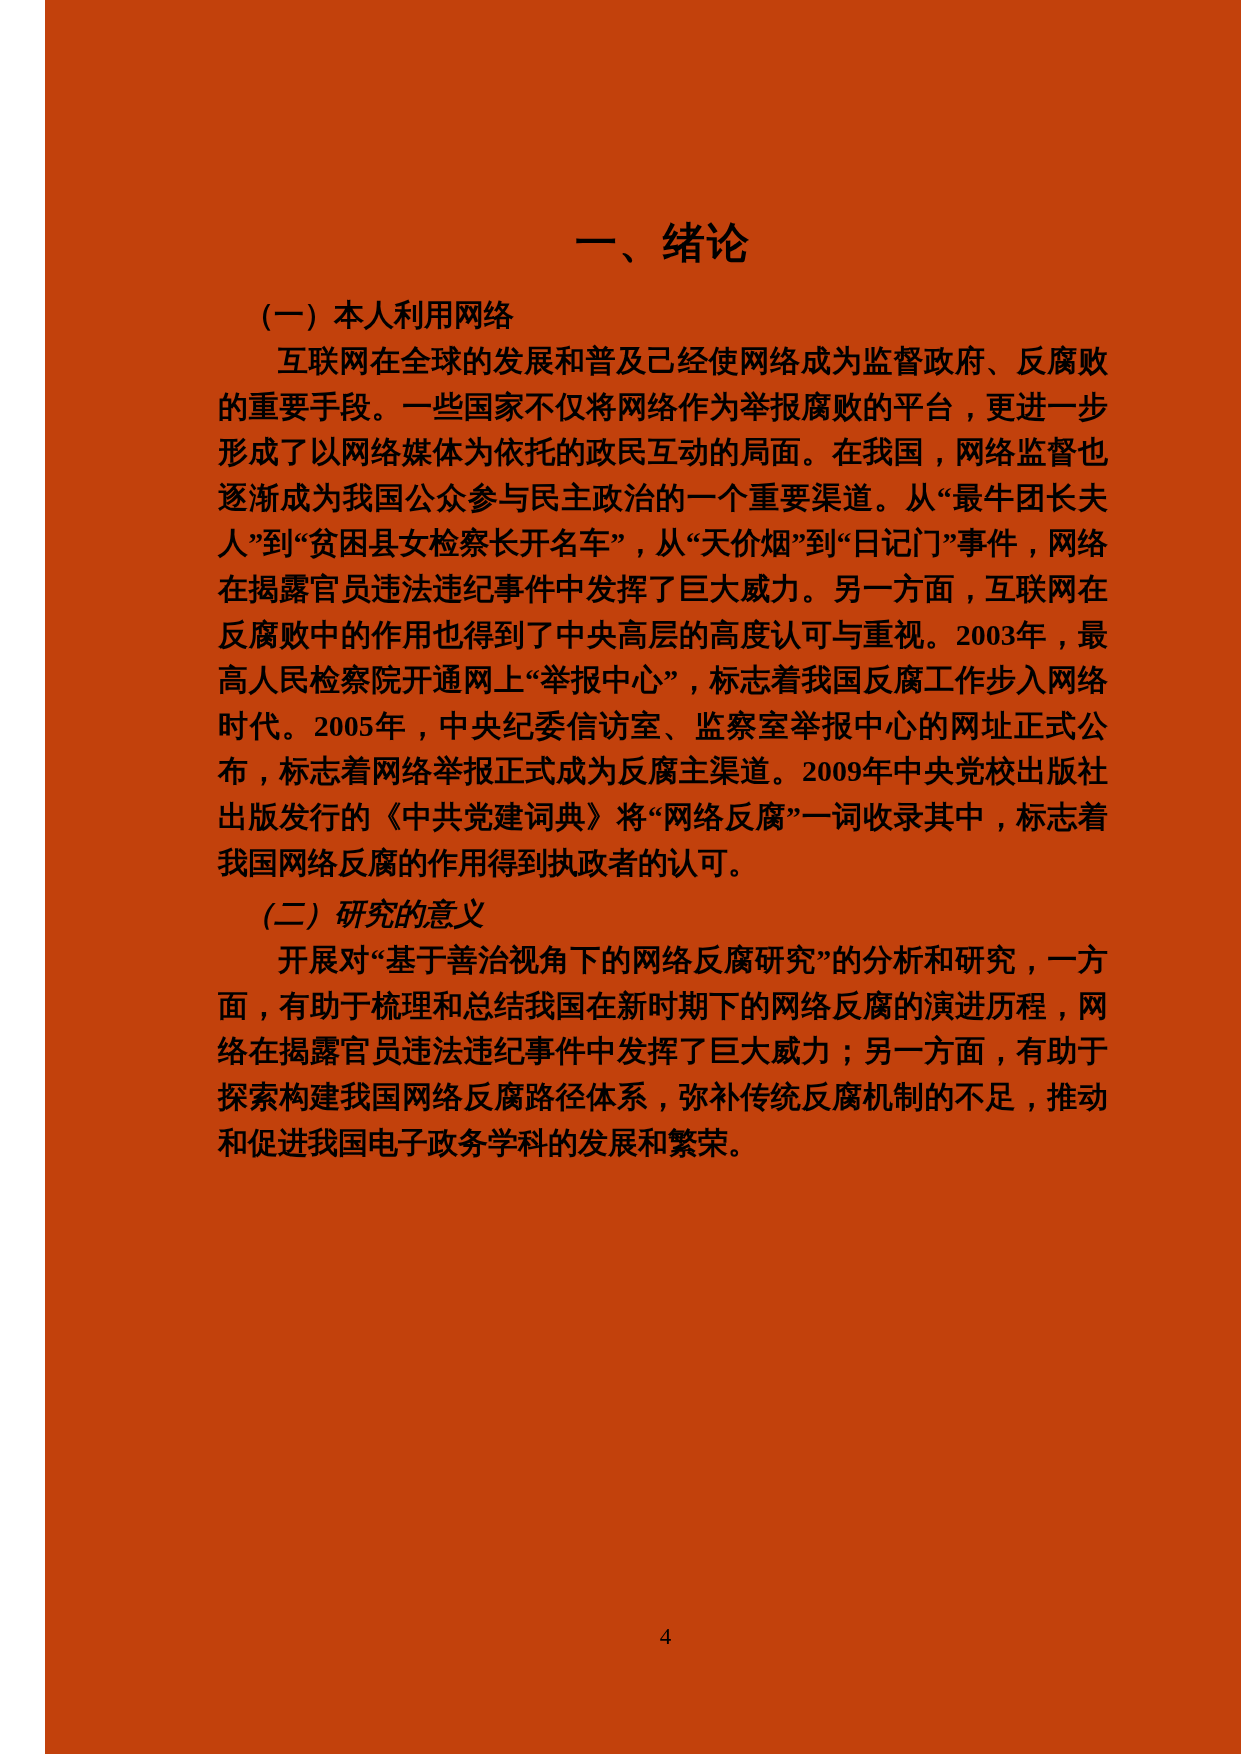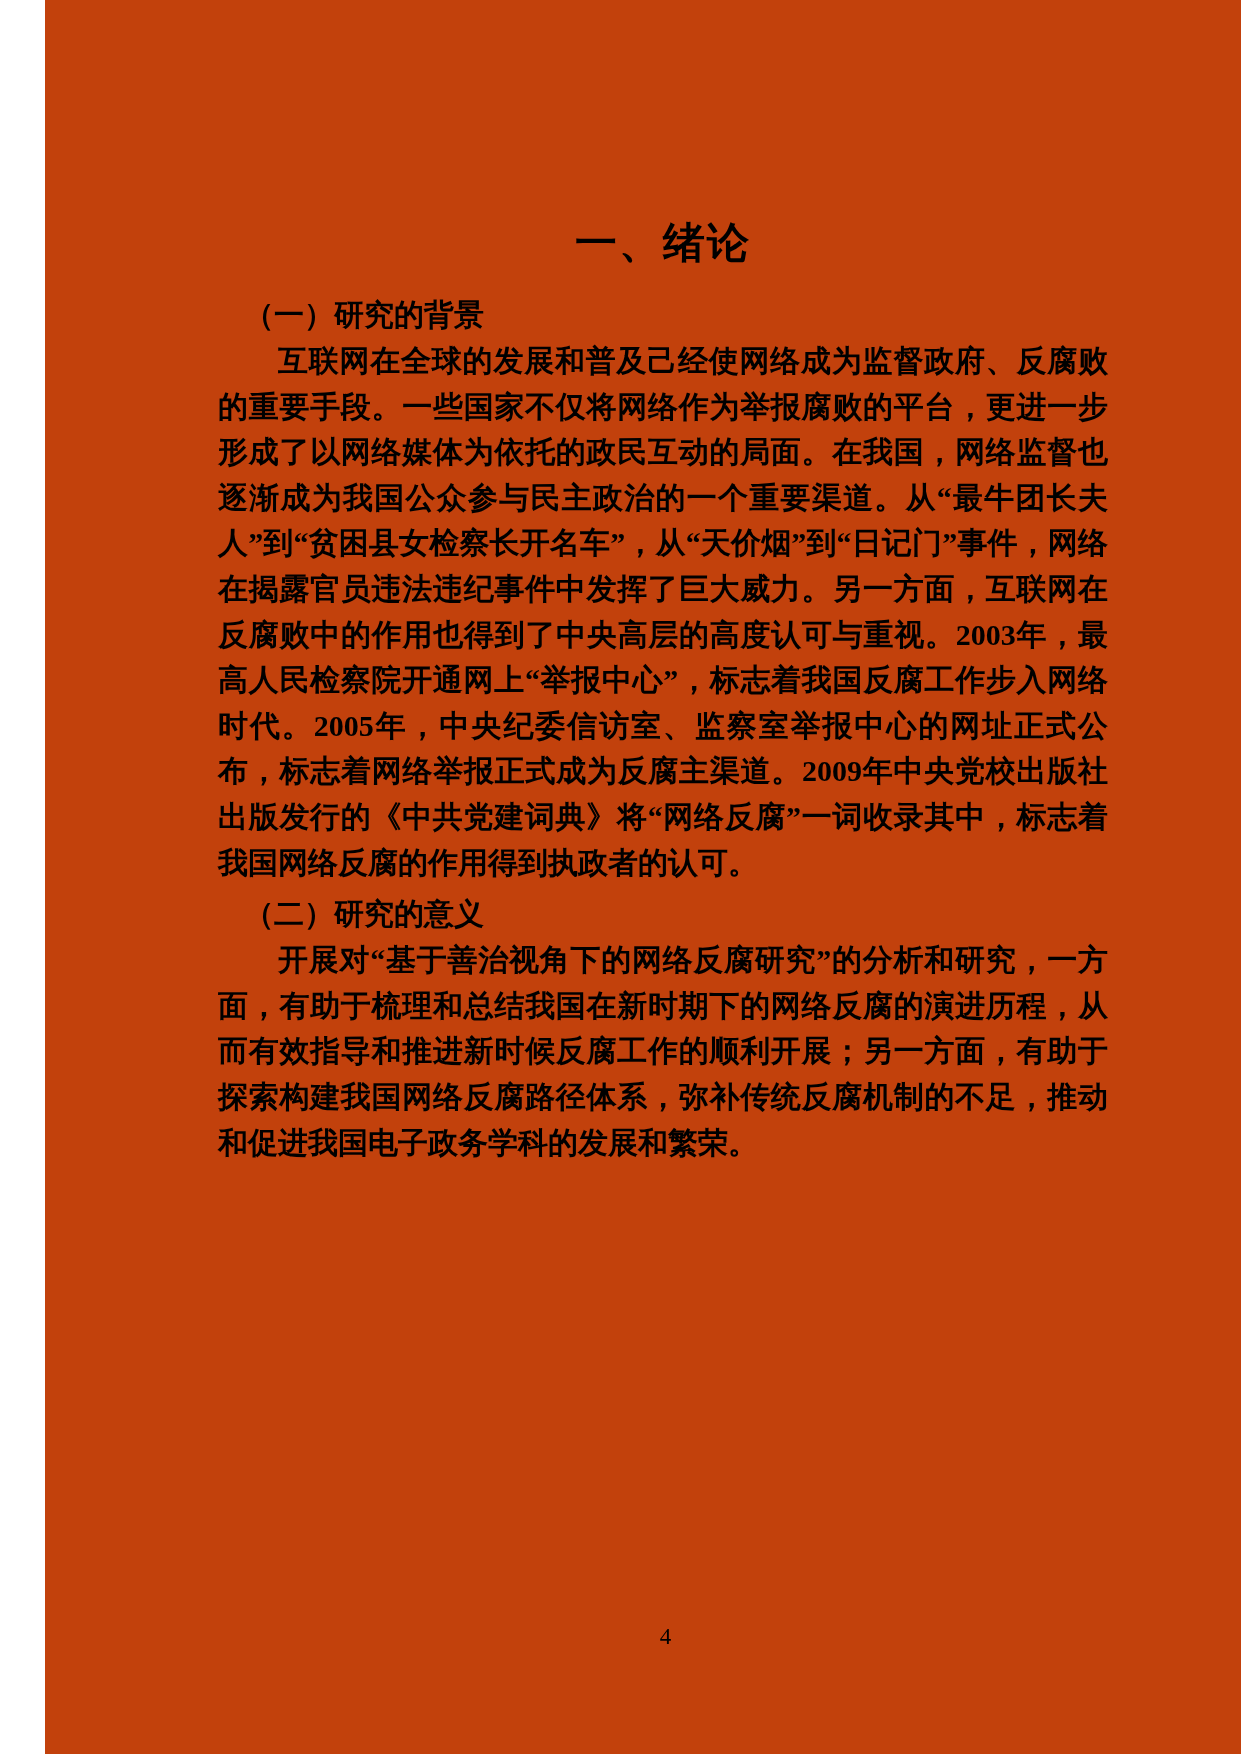--- a/index.html
+++ b/index.html
@@ -40,20 +40,21 @@
     font-weight: 700;
     font-size: 30px;
     line-height: 46px;
     color: #000000;
   }
   .section-heading.first {
     margin-top: 22px;
   }
   .section-heading.later {
     margin-top: 6px;
+    font-style: italic;
   }
   .para {
     margin: 0;
     font-size: 30px;
     line-height: 45.6px;
     text-align: justify;
     text-indent: 2em;
     color: #000000;
     font-family: "Liberation Serif", serif;
     font-weight: bold;
@@ -72,26 +73,26 @@
 </style>
 </head>
 <body>
 
 <div class="page">
   <div class="content">
 
     <h1 class="doc-title">一、绪论</h1>
 
     <section>
-      <h2 class="section-heading first">（一）研究的背景</h2>
+      <h2 class="section-heading first">（一）本人利用网络</h2>
       <p class="para">互联网在全球的发展和普及己经使网络成为监督政府、反腐败的重要手段。一些国家不仅将网络作为举报腐败的平台，更进一步形成了以网络媒体为依托的政民互动的局面。在我国，网络监督也逐渐成为我国公众参与民主政治的一个重要渠道。从“最牛团长夫人”到“贫困县女检察长开名车”，从“天价烟”到“日记门”事件，网络在揭露官员违法违纪事件中发挥了巨大威力。另一方面，互联网在反腐败中的作用也得到了中央高层的高度认可与重视。2003年，最高人民检察院开通网上“举报中心”，标志着我国反腐工作步入网络时代。2005年，中央纪委信访室、监察室举报中心的网址正式公布，标志着网络举报正式成为反腐主渠道。2009年中央党校出版社出版发行的《中共党建词典》将“网络反腐”一词收录其中，标志着我国网络反腐的作用得到执政者的认可。</p>
     </section>
 
     <section>
       <h2 class="section-heading later">（二）研究的意义</h2>
-      <p class="para">开展对“基于善治视角下的网络反腐研究”的分析和研究，一方面，有助于梳理和总结我国在新时期下的网络反腐的演进历程，从而有效指导和推进新时候反腐工作的顺利开展；另一方面，有助于探索构建我国网络反腐路径体系，弥补传统反腐机制的不足，推动和促进我国电子政务学科的发展和繁荣。</p>
+      <p class="para">开展对“基于善治视角下的网络反腐研究”的分析和研究，一方面，有助于梳理和总结我国在新时期下的网络反腐的演进历程，网络在揭露官员违法违纪事件中发挥了巨大威力；另一方面，有助于探索构建我国网络反腐路径体系，弥补传统反腐机制的不足，推动和促进我国电子政务学科的发展和繁荣。</p>
     </section>
 
 
   </div>
 
   <div class="page-number">4</div>
 </div>
 
 </body></html>

